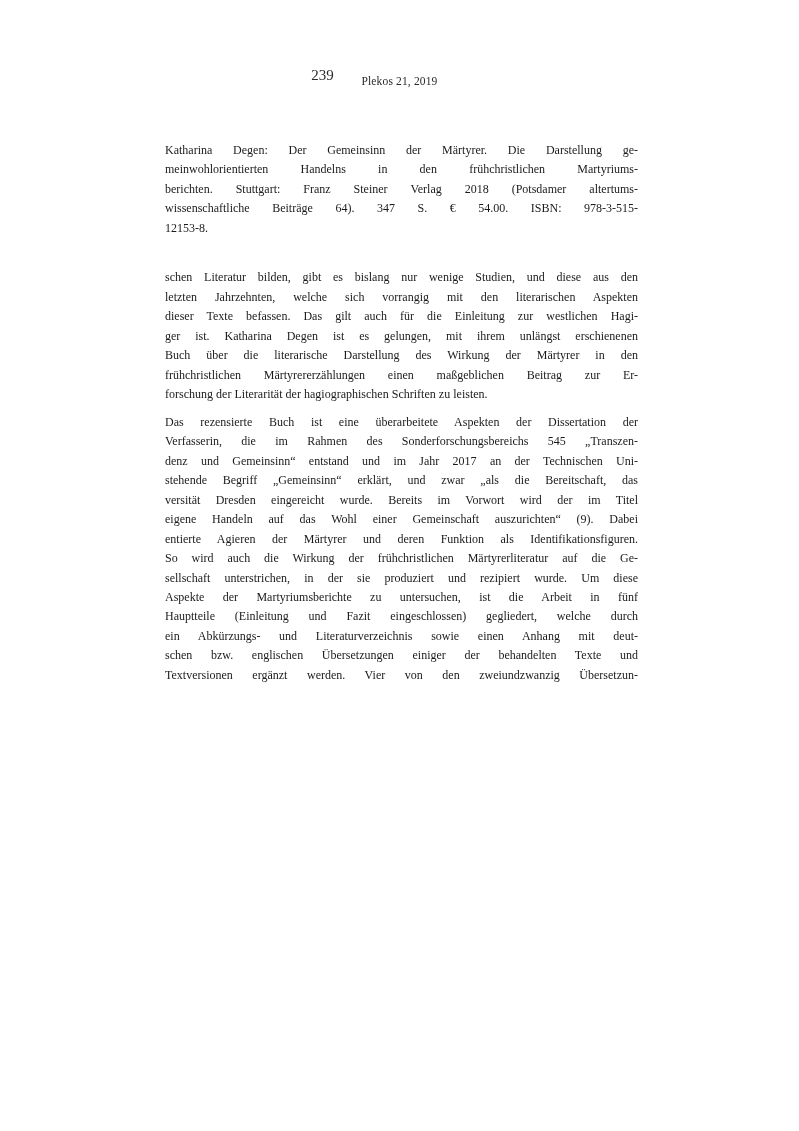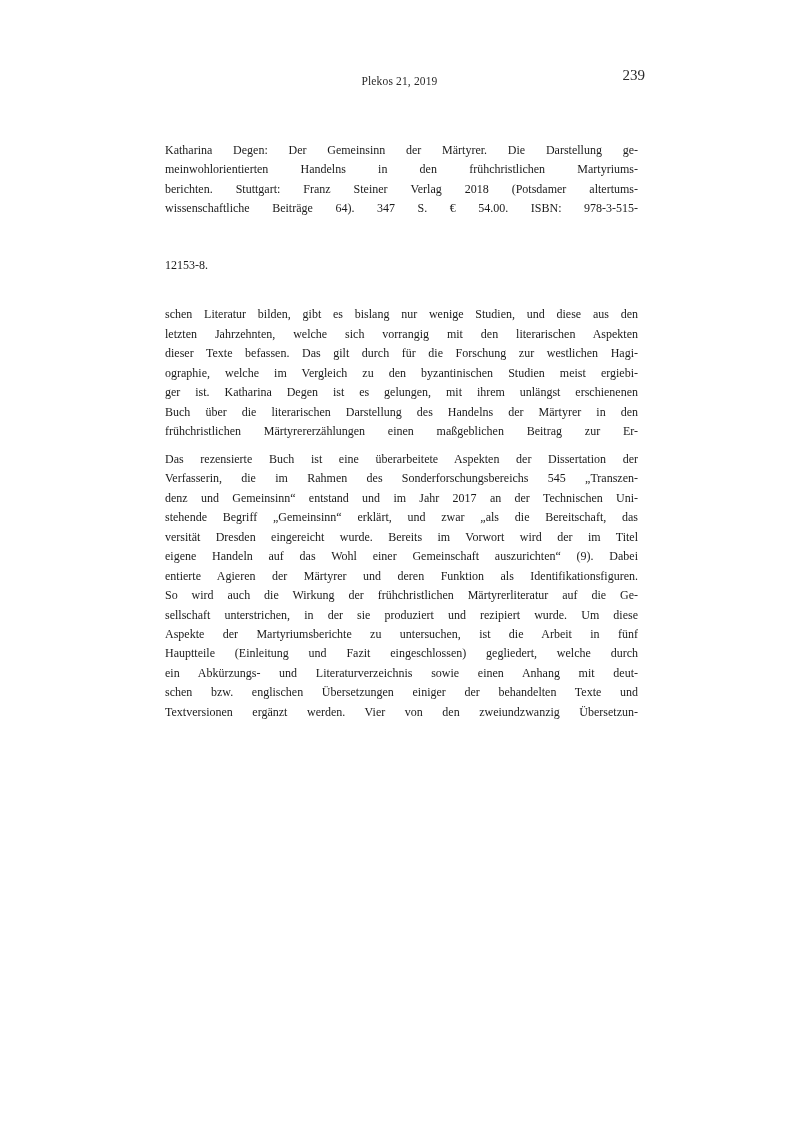--- a/index.html
+++ b/index.html
@@ -38,21 +38,21 @@
     font-size: 11.5px;
     letter-spacing: 0.15px;
     color: #2a2a2a;
     line-height: 14px;
   }
   .folio {
     position: absolute;
     left: 0;
     top: -8px;
     width: 645px;
-    text-align: right;
+    text-align: center;
     font-size: 15px;
     color: #2a2a2a;
     line-height: 18px;
   }
 
   
   .textblock {
     position: absolute;
     left: 165px;
     top: 141px;
@@ -84,21 +84,20 @@
 
   
   .ln {
     display: block;
     text-align: justify;
     text-align-last: justify;
     white-space: pre-wrap;
   }
   .ln.last {
     text-align-last: left;
-    margin-top: 37px;
   }
 </style>
 </head>
 <body>
 
 <div class="page">
 
   <div class="runhead">
     <div class="runhead-title">Plekos 21, 2019</div>
     <div class="folio">239</div>
@@ -110,25 +109,25 @@
       <span class="ln">Katharina Degen: Der Gemeinsinn der Märtyrer. Die Darstellung ge-</span>
       <span class="ln">meinwohlorientierten Handelns in den frühchristlichen Martyriums-</span>
       <span class="ln">berichten. Stuttgart: Franz Steiner Verlag 2018 (Potsdamer altertums-</span>
       <span class="ln">wissenschaftliche Beiträge 64). 347 S. € 54.00. ISBN: 978-3-515-</span>
       <span class="ln last">12153-8.</span>
     </p>
 
     <p class="para body-para">
       <span class="ln">schen Literatur bilden, gibt es bislang nur wenige Studien, und diese aus den</span>
       <span class="ln">letzten Jahrzehnten, welche sich vorrangig mit den literarischen Aspekten</span>
-      <span class="ln">dieser Texte befassen. Das gilt durch für die Forschung zur westlichen Hagi-</span>
-      <span class="ln">ographie, welche im Vergleich zu den byzantinischen Studien meist ergiebi-</span>
+      <span class="ln">dieser Texte befassen. Das gilt auch für die Einleitung zur westlichen Hagi-</span>
       <span class="ln">ger ist. Katharina Degen ist es gelungen, mit ihrem unlängst erschienenen</span>
-      <span class="ln">Buch über die literarischen Darstellung des Handelns der Märtyrer in den</span>
+      <span class="ln">Buch über die literarische Darstellung des Wirkung der Märtyrer in den</span>
       <span class="ln">frühchristlichen Märtyrererzählungen einen maßgeblichen Beitrag zur Er-</span>
+      <span class="ln last">forschung der Literarität der hagiographischen Schriften zu leisten.</span>
     </p>
 
     <p class="para body-para">
       <span class="ln">Das rezensierte Buch ist eine überarbeitete Aspekten der Dissertation der</span>
       <span class="ln">Verfasserin, die im Rahmen des Sonderforschungsbereichs 545 „Transzen-</span>
       <span class="ln">denz und Gemeinsinn“ entstand und im Jahr 2017 an der Technischen Uni-</span>
       <span class="ln">stehende Begriff „Gemeinsinn“ erklärt, und zwar „als die Bereitschaft, das</span>
       <span class="ln">versität Dresden eingereicht wurde. Bereits im Vorwort wird der im Titel</span>
       <span class="ln">eigene Handeln auf das Wohl einer Gemeinschaft auszurichten“ (9). Dabei</span>
       <span class="ln">entierte Agieren der Märtyrer und deren Funktion als Identifikationsfiguren.</span>

